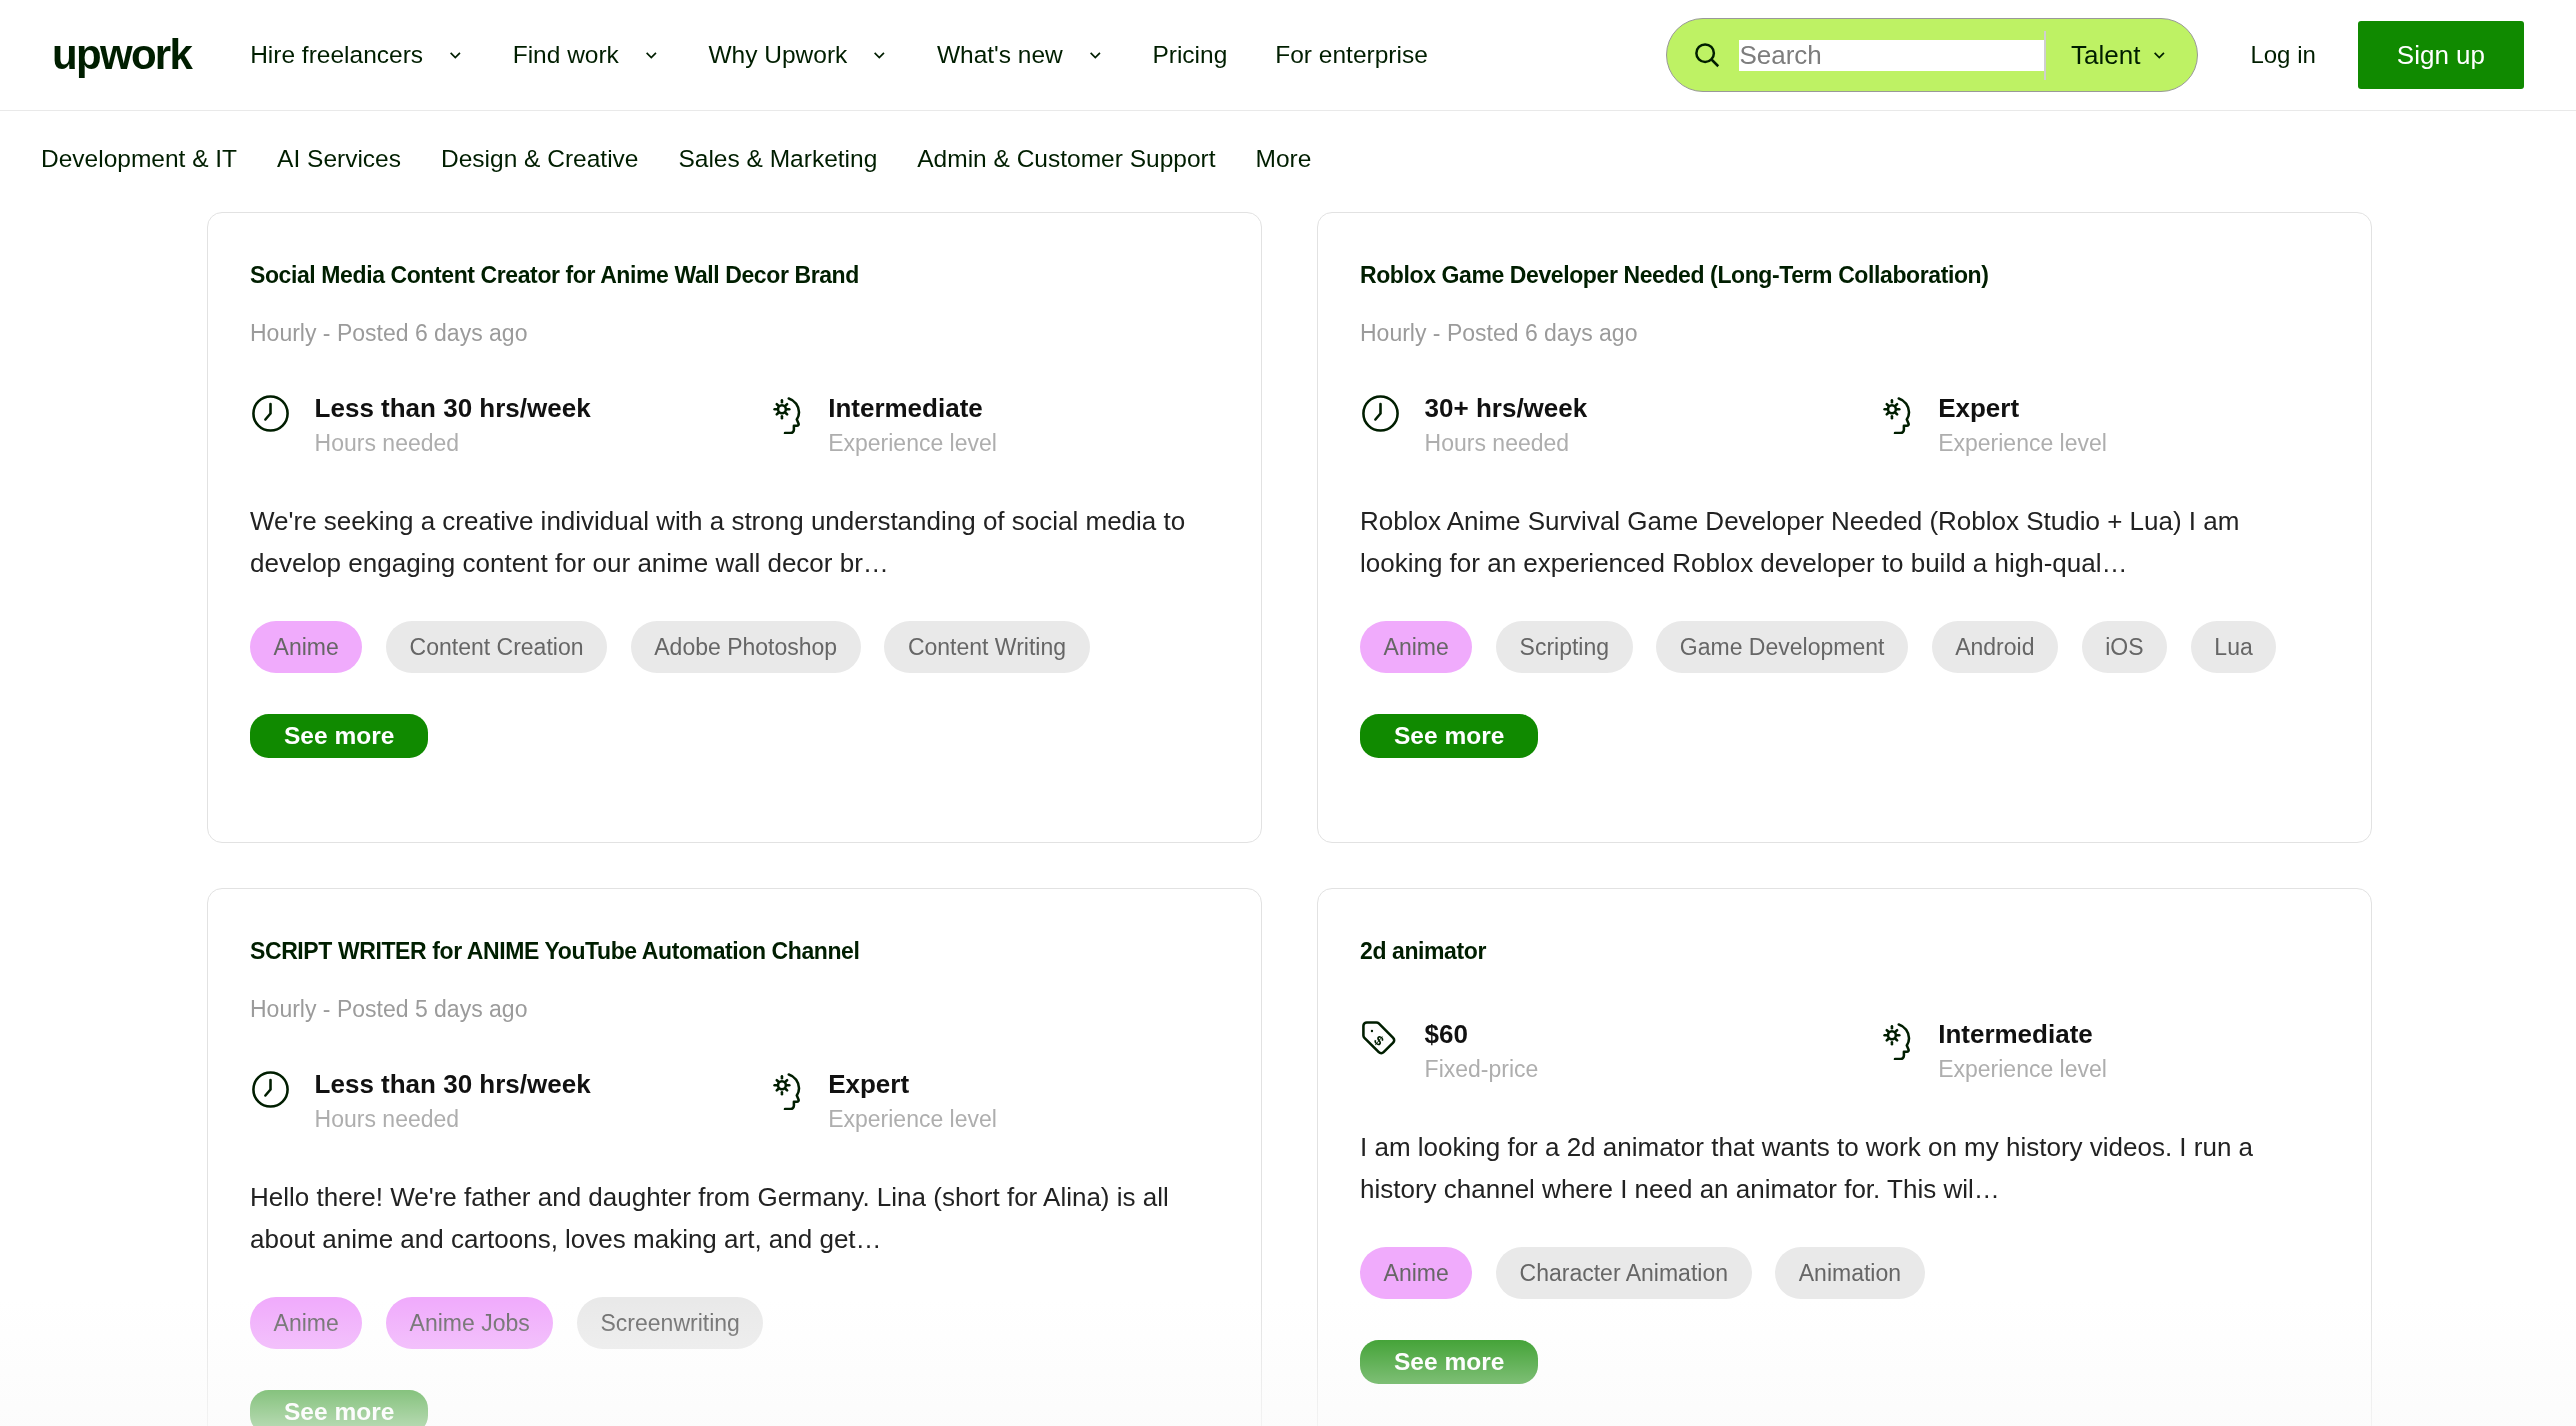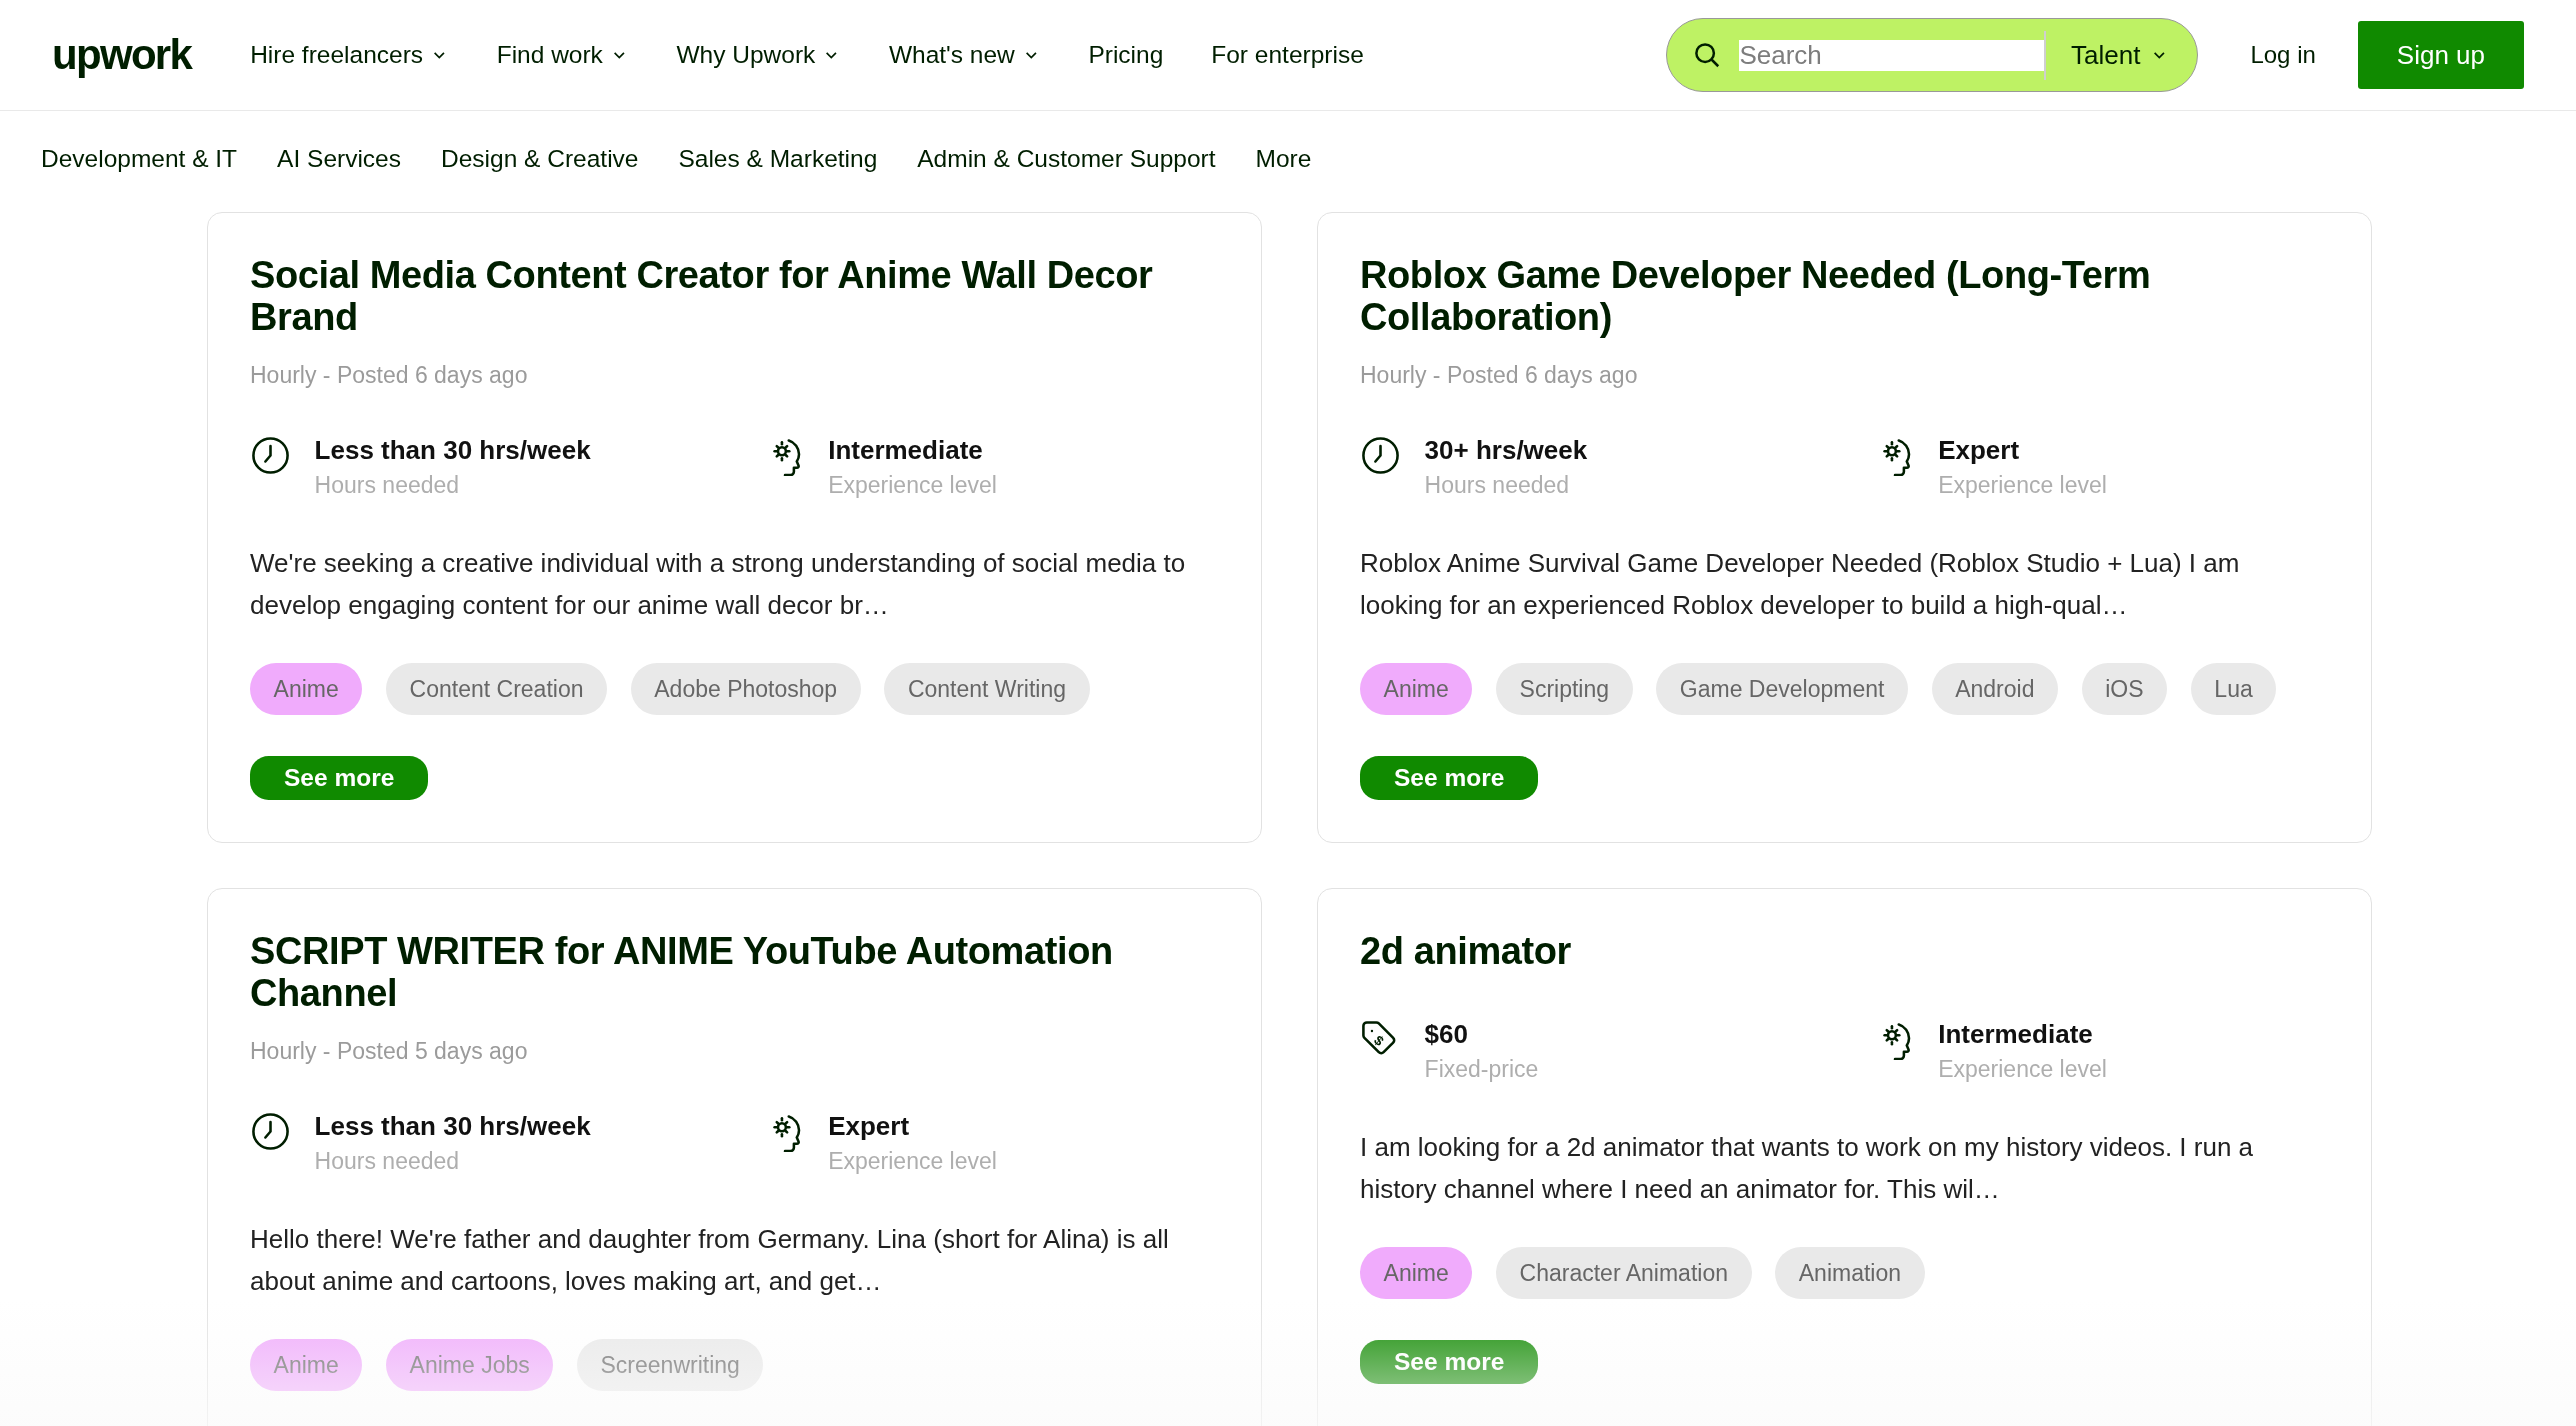--- a/index.html
+++ b/index.html
@@ -5,21 +5,21 @@
   * { margin:0; padding:0; box-sizing:border-box; }
   html,body { width:2576px; height:1426px; overflow:hidden; background:#fff;
     font-family:"Liberation Sans", sans-serif; color:#001e00; }
   body { position:relative; }
 
   
   .topbar { height:111px; display:flex; align-items:center; padding:0 52px;
     border-bottom:1.7px solid #e9e9e9; background:#fff; }
   .logo { font-size:42px; font-weight:700; letter-spacing:-1.7px; margin-right:59px; cursor:pointer; }
   .main-nav { display:flex; align-items:center; gap:48px; }
-  .nav-item { display:flex; align-items:center; gap:7px; font-size:24.5px; font-weight:500; cursor:pointer; white-space:nowrap; }
+  .nav-item { display:flex; align-items:center; gap:23px; font-size:24.5px; font-weight:500; cursor:pointer; white-space:nowrap; }
   .chev { width:18.6px; height:18.6px; stroke:#001e00; stroke-width:2.2; fill:none; }
   .topbar .spacer { flex:1; }
 
   .searchbox { width:532px; height:74px; border:1.7px solid #999; border-radius:37px;
     display:flex; align-items:center; padding:0 8.4px 0 25px; background:#bef264; }
   .searchbox svg.mag { width:30px; height:30px; stroke:#001e00; stroke-width:2; fill:none; flex:none; }
   .searchbox input { border:none; outline:none; flex:1; min-width:0; font-size:26px;
     margin-left:17px; font-family:"Liberation Sans", sans-serif; color:#001e00; }
   .searchbox input::placeholder { color:#7d7d7d; }
   .search-divider { width:1.7px; height:49px; background:#cfcfcf; margin-right:5px; }
@@ -33,21 +33,21 @@
 
   
   .catnav { display:flex; align-items:flex-end; gap:40px; padding:34px 34px 34px 41px; }
   .cat-item { font-size:24.5px; font-weight:500; cursor:pointer; white-space:nowrap; }
 
   
   .grid { display:grid; grid-template-columns:1055px 1055px; column-gap:55px; row-gap:45px;
     padding-left:207px; margin-top:5px; }
   .card { width:1055px; height:631px; border:1.7px solid #e2e2e2; border-radius:15px;
     background:#fff; padding:41px 42px; overflow:hidden; }
-  .job-title { font-size:38px; font-weight:700; letter-spacing:-0.4px; color:#001e00;
+  .job-title { font-size:23px; font-weight:700; letter-spacing:-0.4px; color:#001e00;
     line-height:42px; cursor:pointer; }
   .posted { margin-top:25px; font-size:23px; color:#9b9b9b; line-height:25px; }
 
   .facts { margin-top:47px; display:flex; }
   .fact { display:flex; align-items:flex-start; gap:23.6px; }
   .fact:first-child { width:53%; }
   .ficon svg { width:41px; height:41px; stroke:#001e00; stroke-width:1.5; fill:none;
     stroke-linecap:round; stroke-linejoin:round; }
   .fval { font-size:26px; font-weight:600; color:#111; line-height:30px; }
   .flab { margin-top:8.4px; font-size:23px; color:#aeaeae; line-height:25px; }

